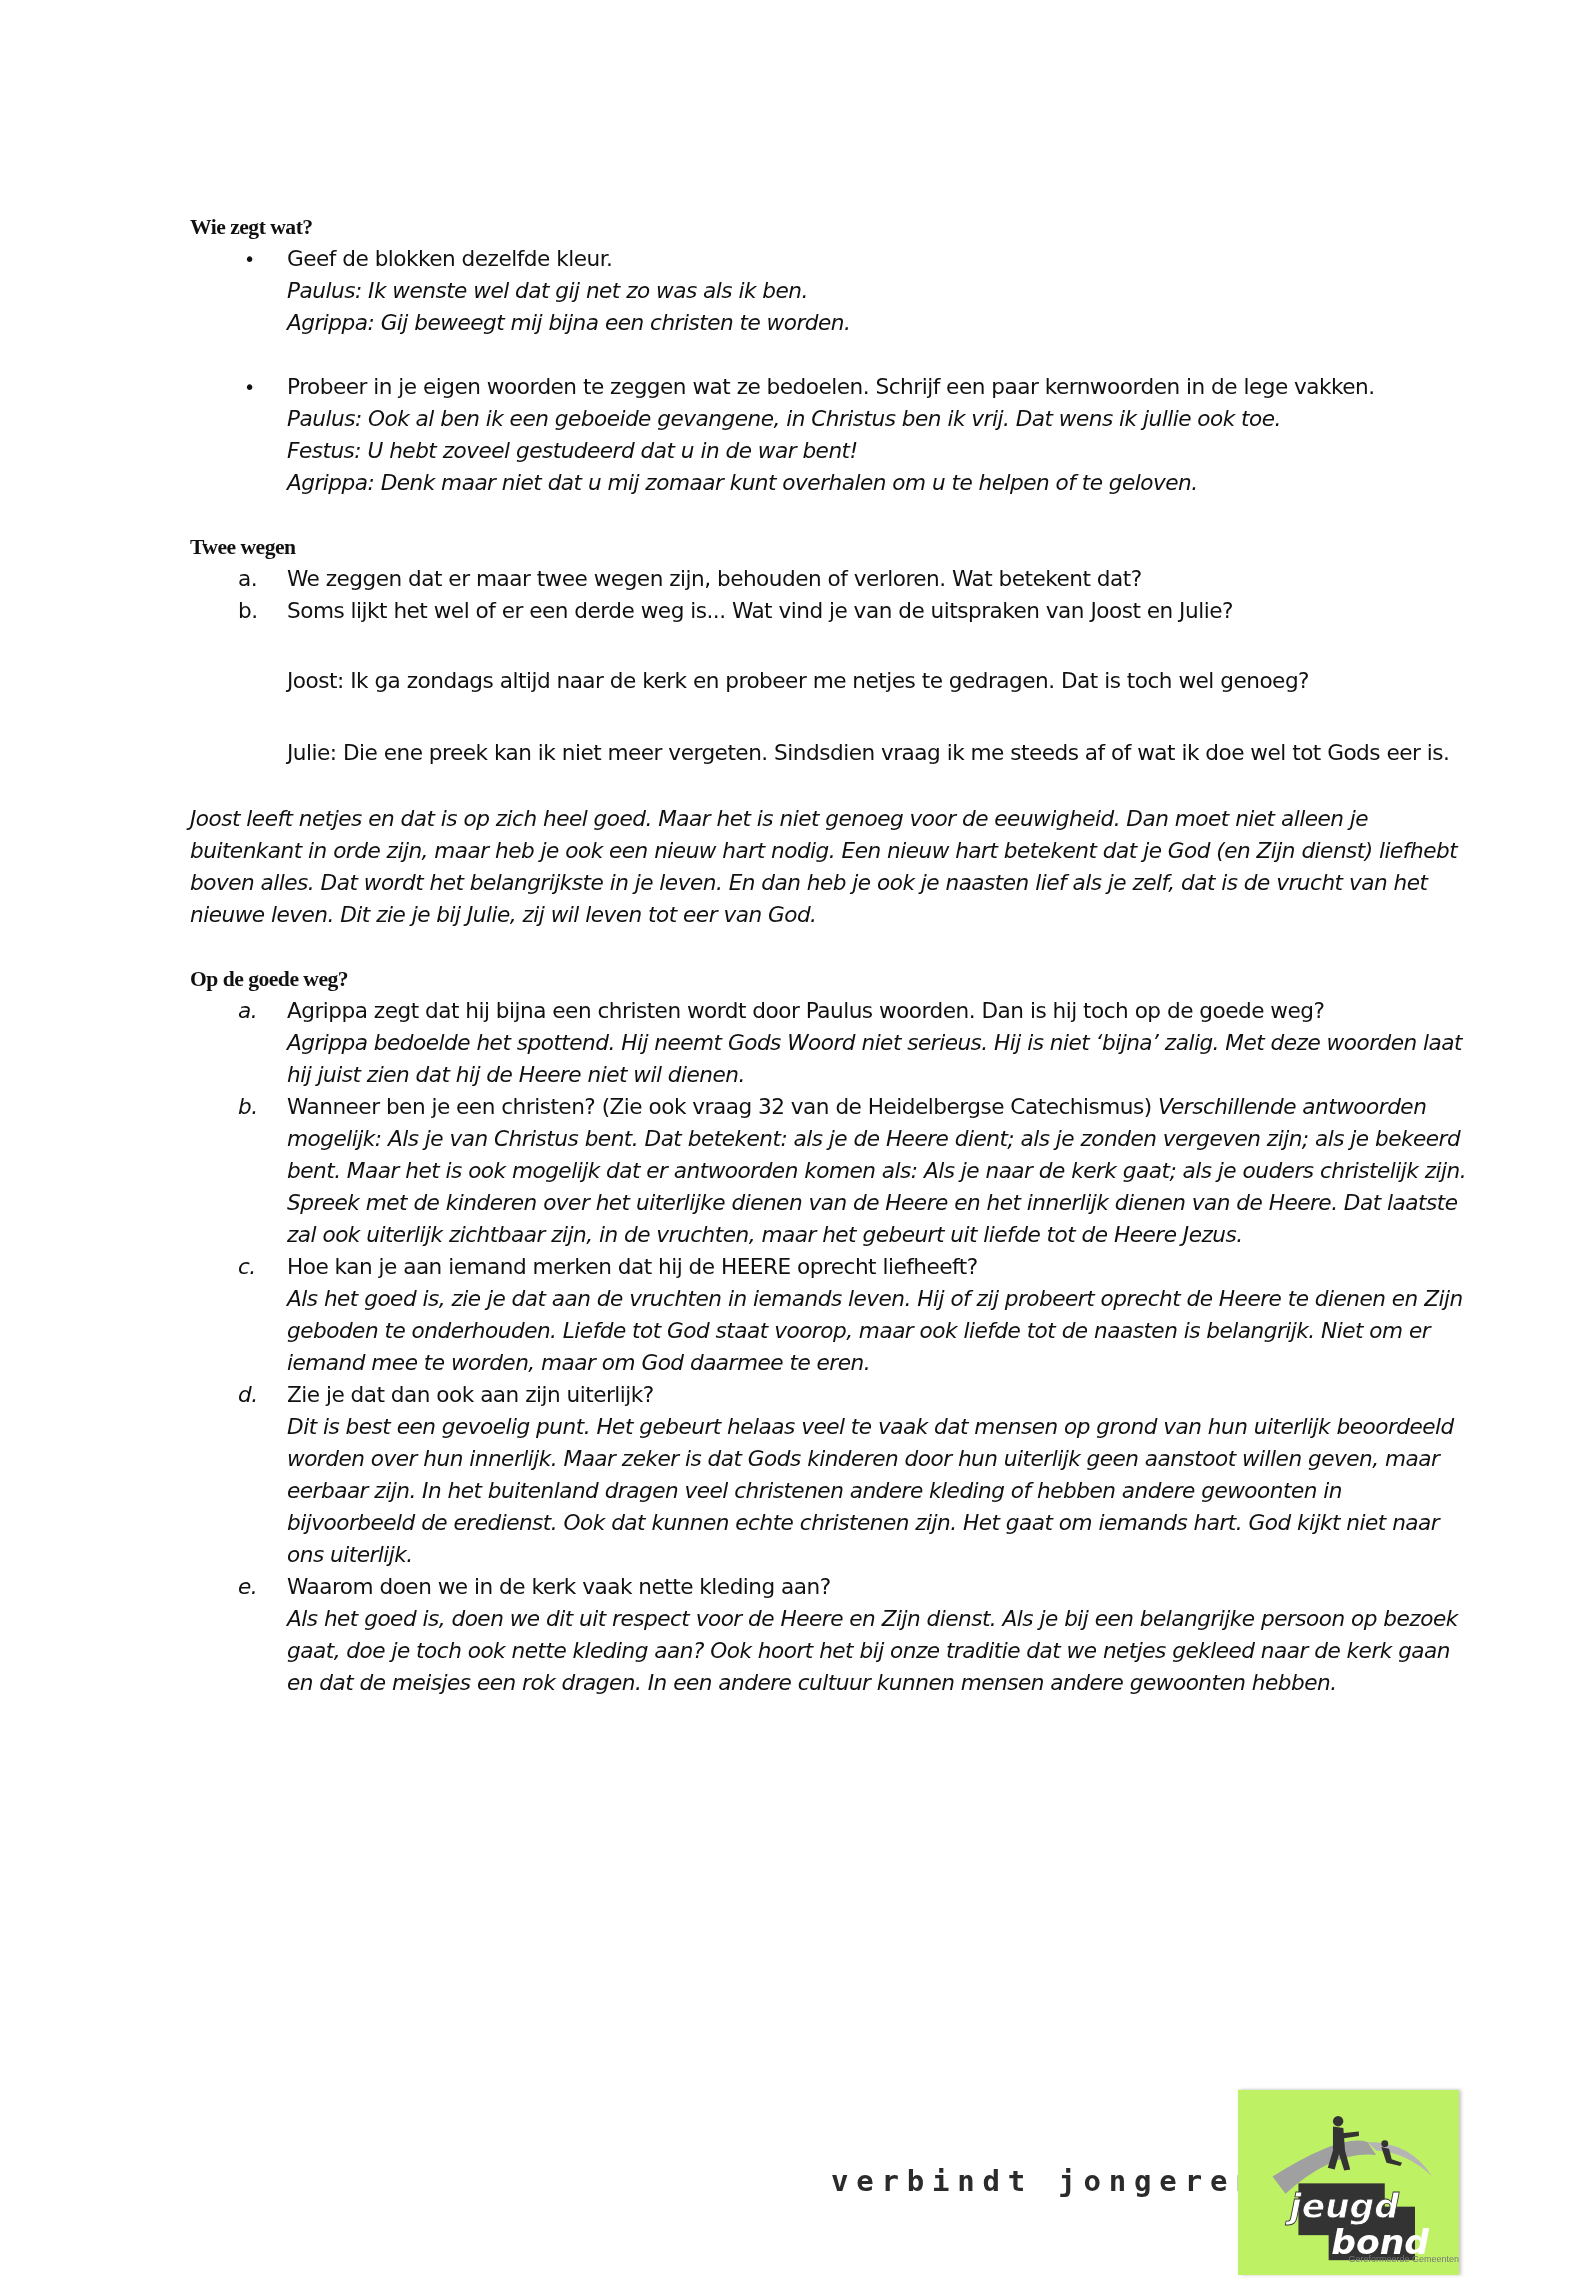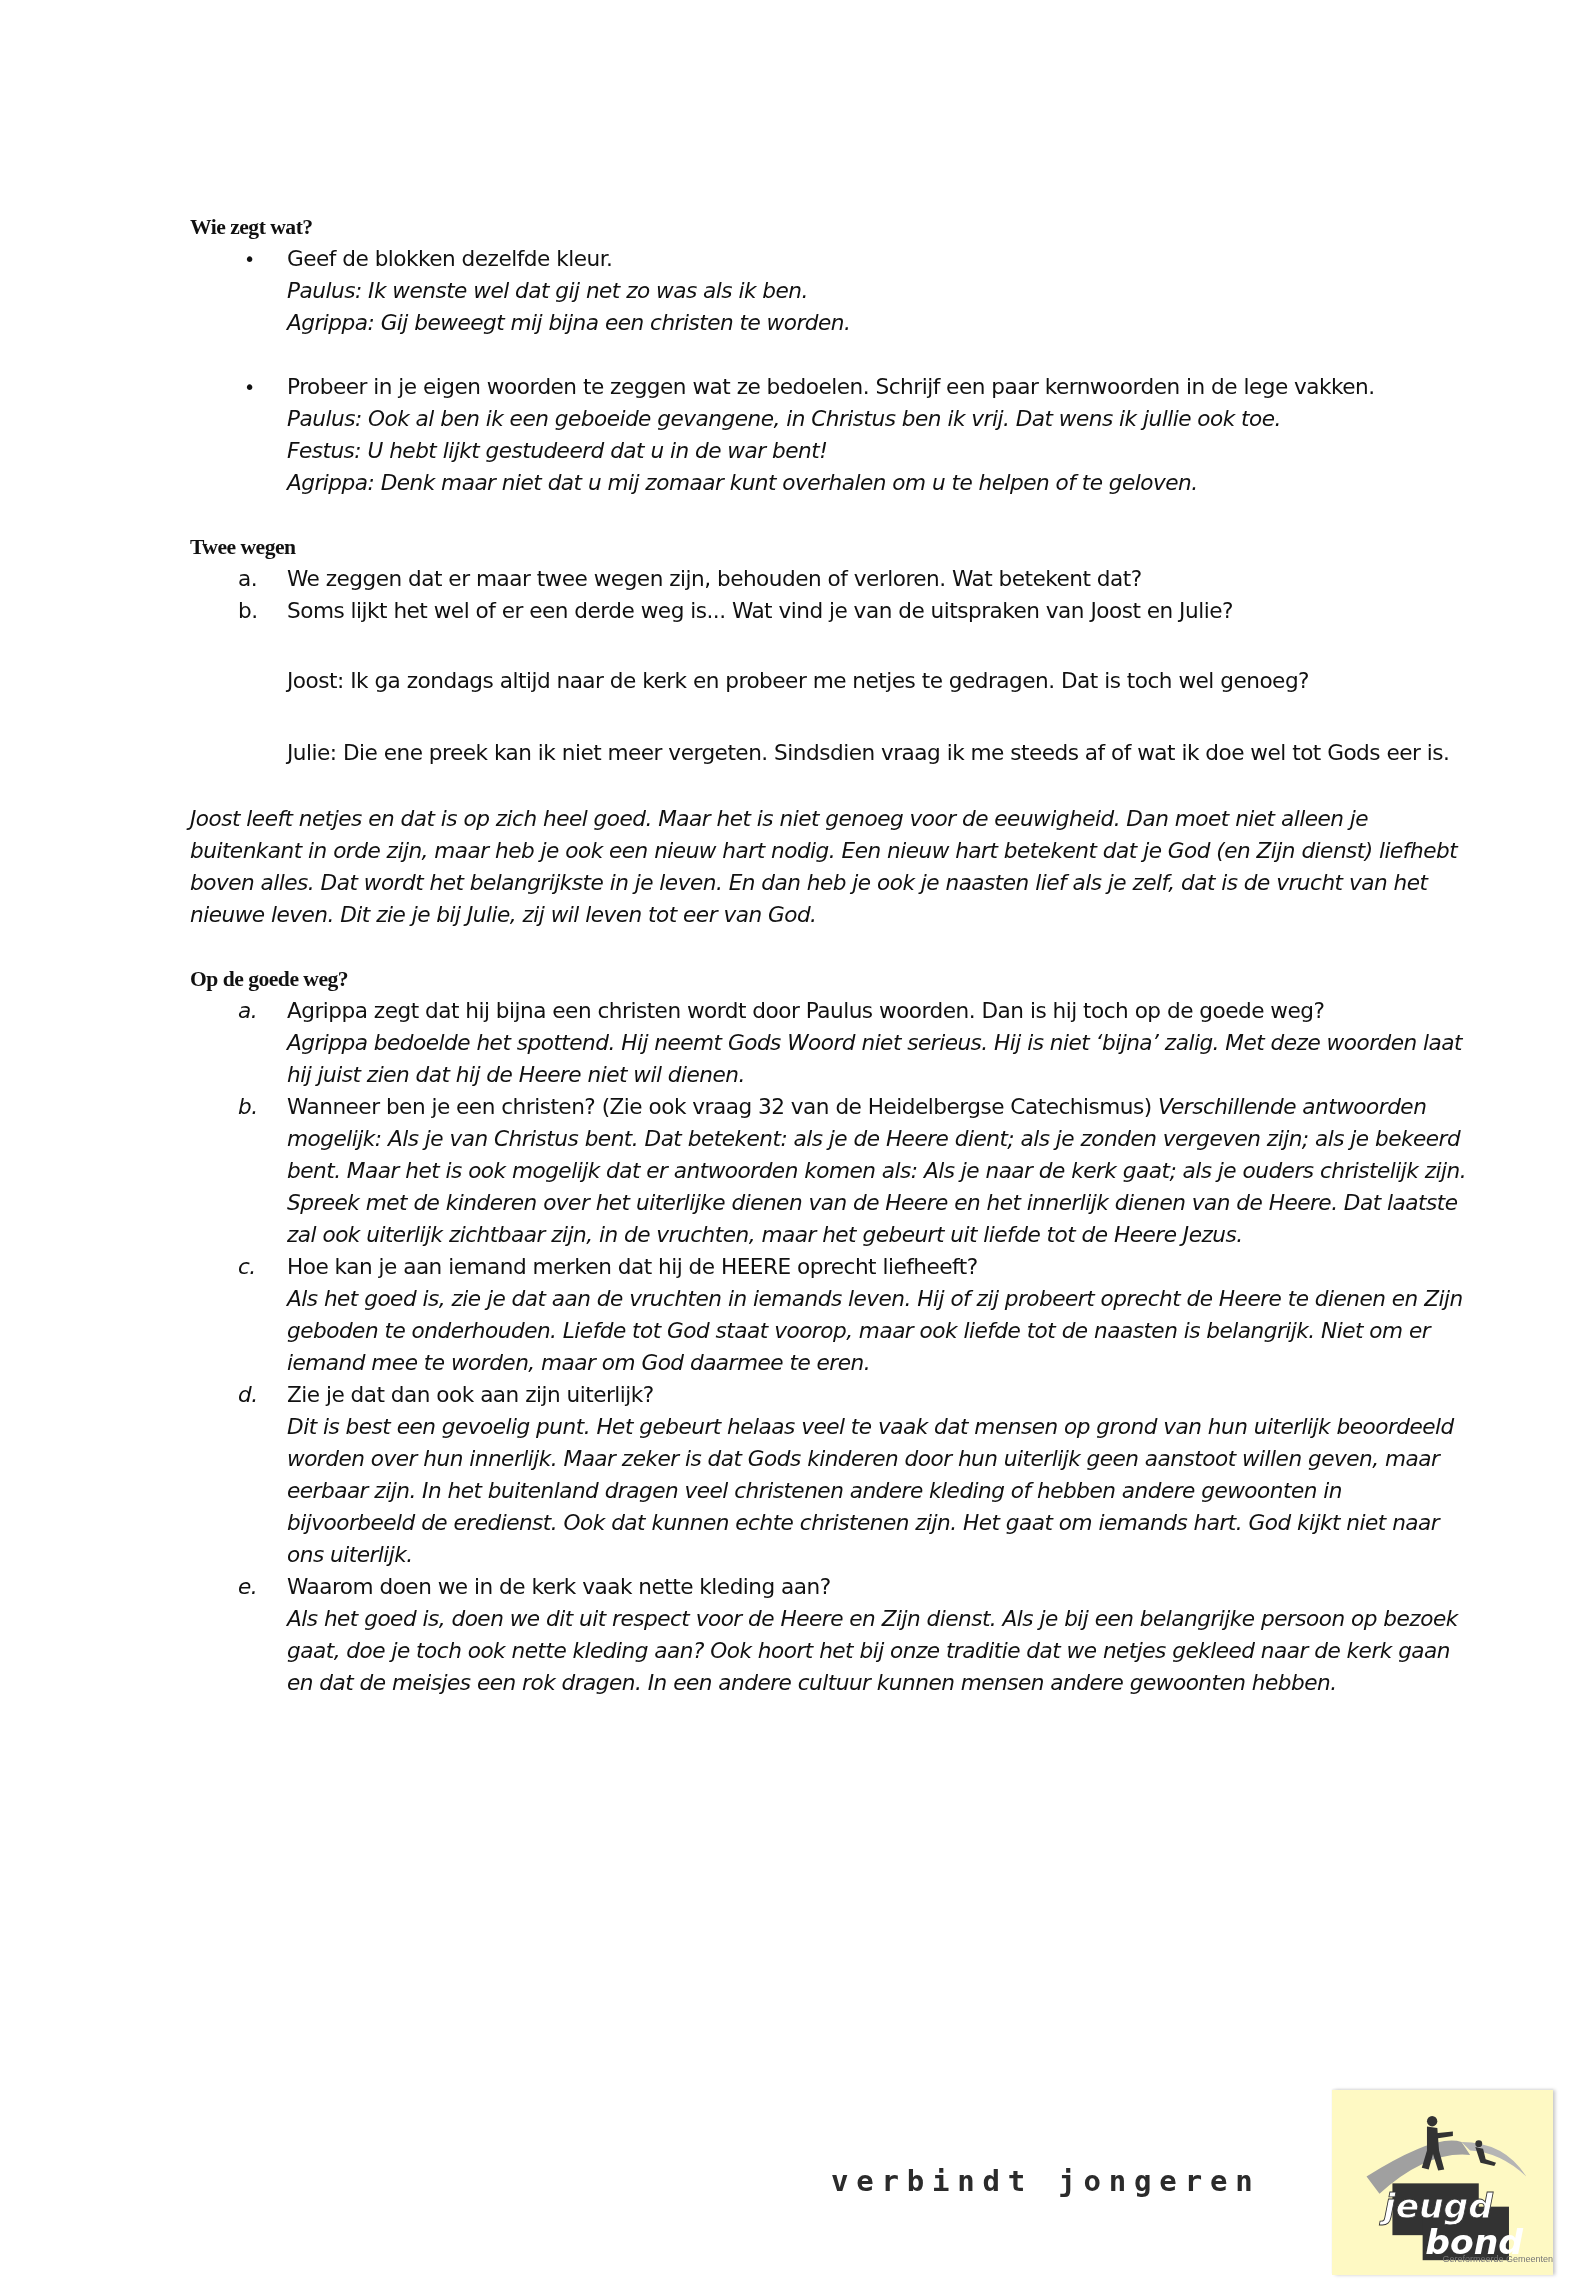--- a/index.html
+++ b/index.html
@@ -59,25 +59,25 @@
       left: 831px;
       top: 2164px;
       font-family: "DejaVu Sans Mono", "Liberation Mono", monospace;
       font-weight: bold;
       font-size: 29px;
       letter-spacing: 7.8px;
       color: #2b2b2b;
     }
     .logo-card {
       position: absolute;
-      left: 1332px;
+      left: 1238px;
       top: 2090px;
       width: 221px;
       height: 185px;
-      background: #fef9c3;
+      background: #bef264;
       box-shadow: 2.6px 0 3.5px #c8c8c8, 0 -0.9px 1.7px #eeeeee;
     }
     .logo-card svg { position: absolute; left: 0; top: 0; }
     .logo-sub {
       position: absolute;
       left: 0;
       width: 221px;
       top: 164px;
       text-align: right;
       font-family: Liberation Sans, sans-serif;
@@ -99,21 +99,21 @@
     <span class="it">Paulus: Ik wenste wel dat gij net zo was als ik ben.</span>
     <span class="it">Agrippa: Gij beweegt mij bijna een christen te worden.</span>
   </div>
 
   <div class="spacer"></div>
 
   <div class="item">
     <span class="marker bullet">•</span>
     <span class="line">Probeer in je eigen woorden te zeggen wat ze bedoelen. Schrijf een paar kernwoorden in de lege vakken.</span>
     <span class="it">Paulus: Ook al ben ik een geboeide gevangene, in Christus ben ik vrij. Dat wens ik jullie ook toe.</span>
-    <span class="it">Festus: U hebt lijkt gestudeerd dat u in de war bent!</span>
+    <span class="it">Festus: U hebt zoveel gestudeerd dat u in de war bent!</span>
     <span class="it">Agrippa: Denk maar niet dat u mij zomaar kunt overhalen om u te helpen of te geloven.</span>
   </div>
 
   <div class="spacer"></div>
 
   <h2 class="heading">Twee wegen</h2>
 
   <div class="item">
     <span class="marker">a.</span>
     <span class="line">We zeggen dat er maar twee wegen zijn, behouden of verloren. Wat betekent dat?</span>

